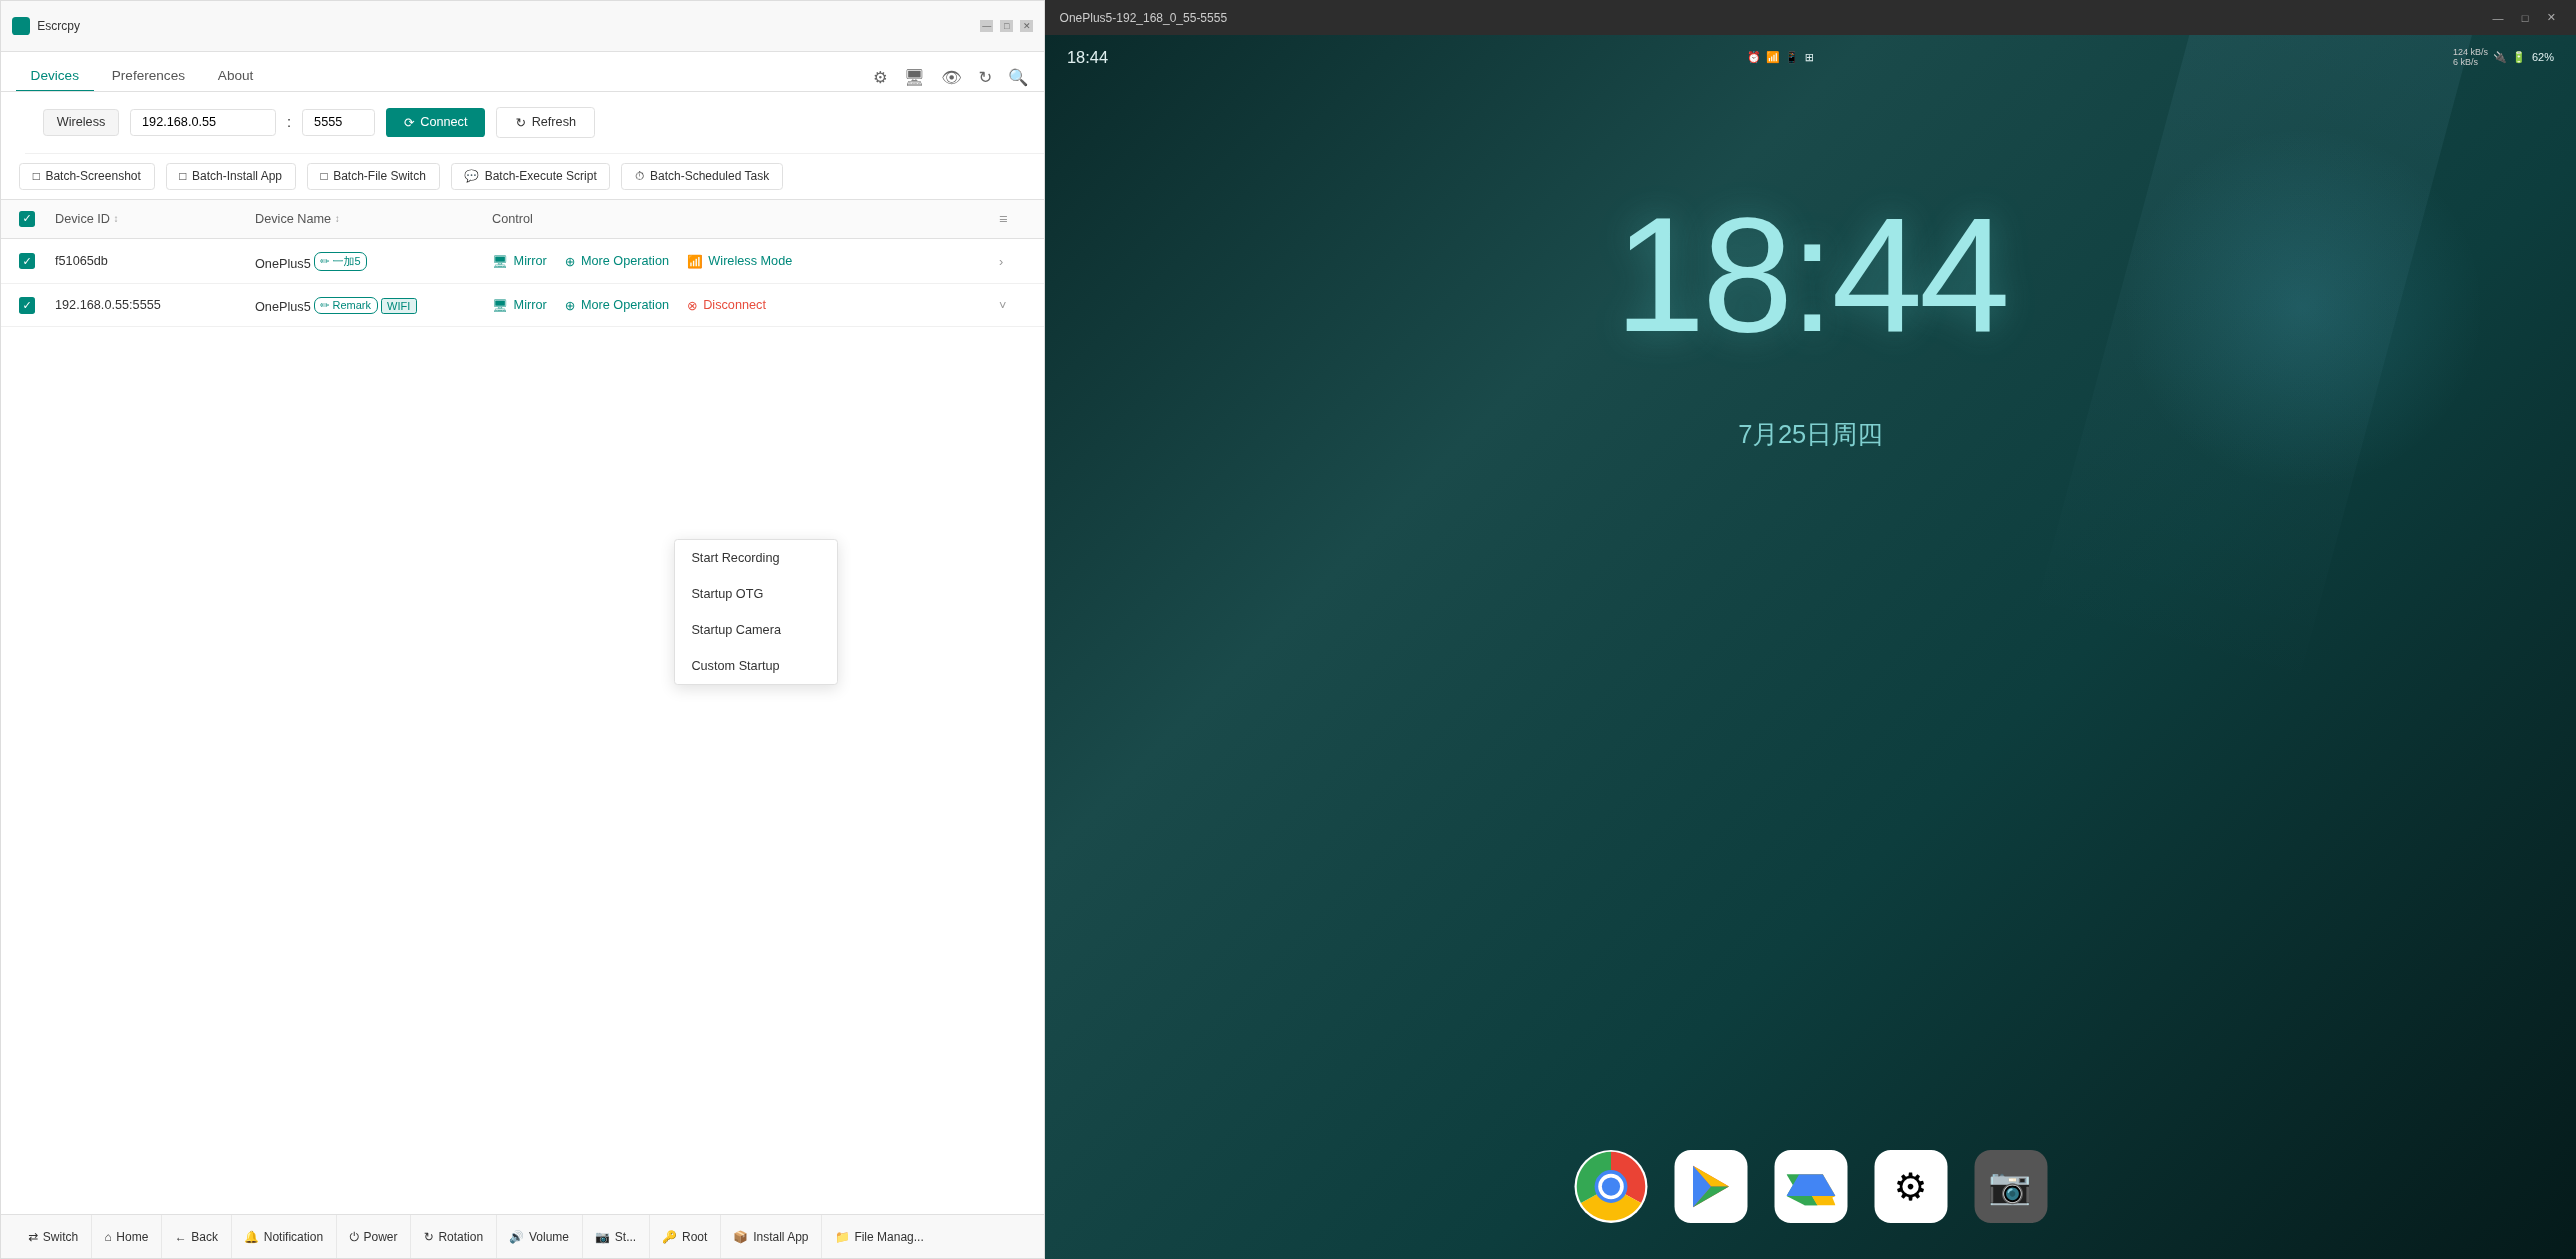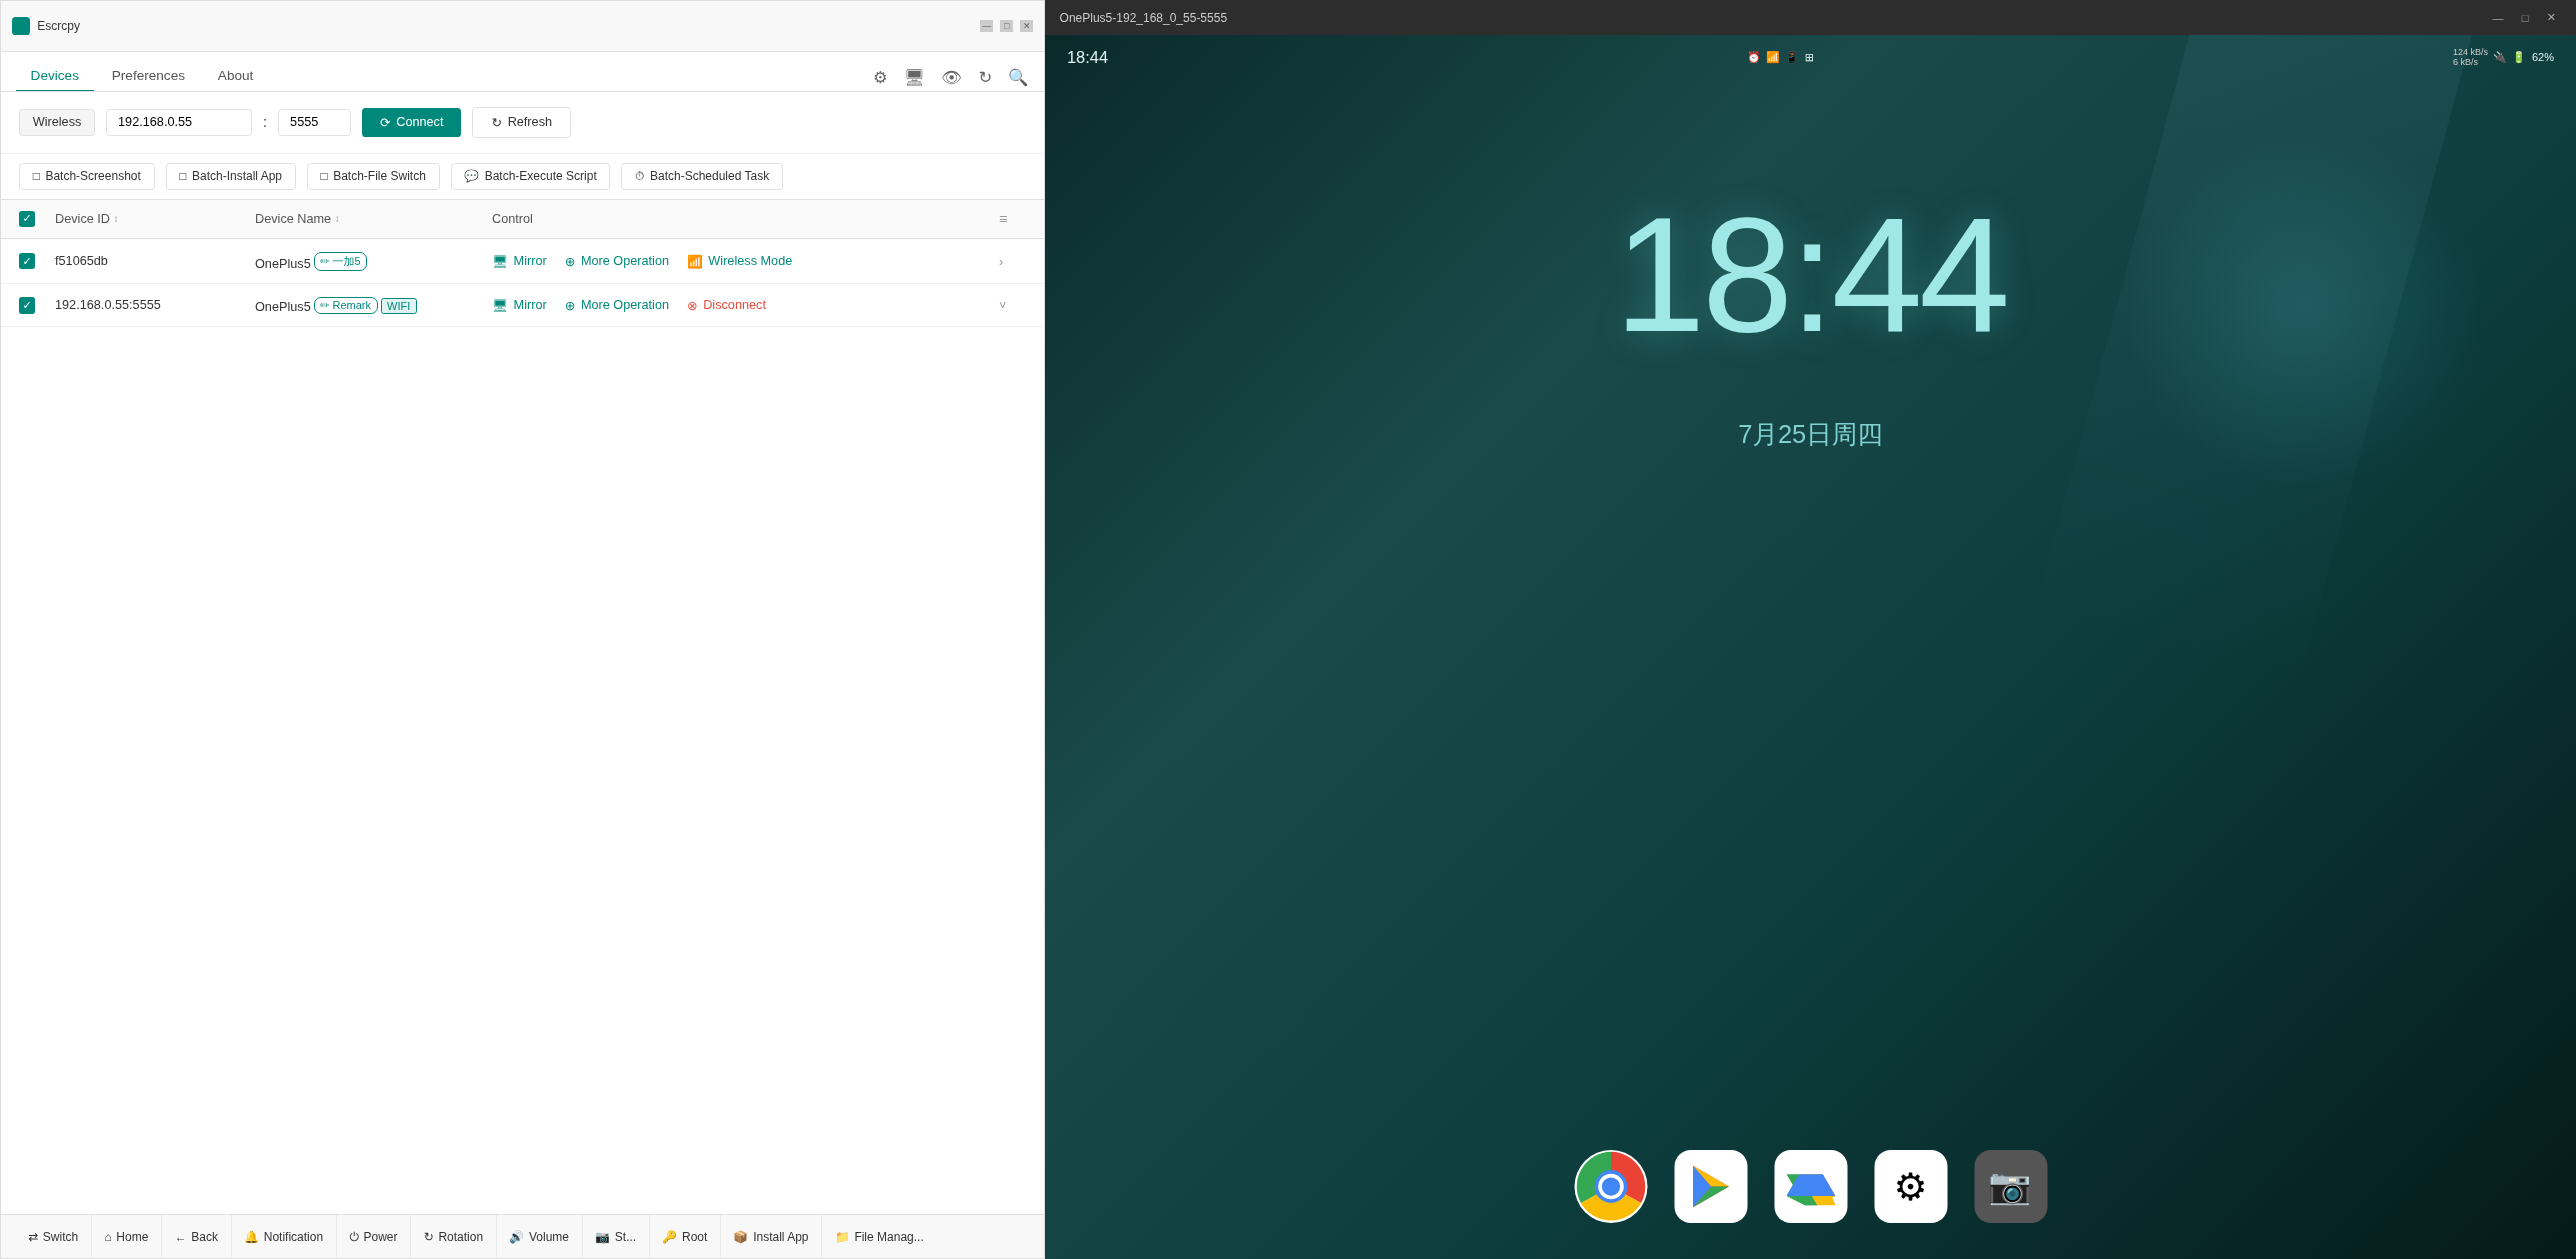--- a/index.html
+++ b/index.html
@@ -67,20 +67,21 @@
     }
     .toolbar-icon { font-size: 16.4px; color: #666; cursor: pointer; }
 
     
     .connection-bar {
       display: flex;
       align-items: center;
       padding: 14.6px 18px;
       gap: 11px;
       border-bottom: 0.9px solid #f0f0f0;
+      margin-left: 24px;
     }
     .wireless-label {
       background: #f5f5f5;
       border: 0.9px solid #e0e0e0;
       padding: 5.5px 12.7px;
       border-radius: 3.6px;
       font-size: 12.7px;
       color: #333;
     }
     .ip-input {
@@ -514,20 +515,26 @@
         </button>
         <button class="ctrl-btn disconnect-btn">
           <span>⊗</span>
           <span>Disconnect</span>
         </button>
       </div>
       <div>
         <span class="expand-icon">˅</span>
       </div>
 
+      <div class="dropdown-menu">
+        <div class="dropdown-item">Start Recording</div>
+        <div class="dropdown-item">Startup OTG</div>
+        <div class="dropdown-item">Startup Camera</div>
+        <div class="dropdown-item">Custom Startup</div>
+      </div>
     </div>
   </div>
 
   <div class="control-bar">
     <button class="ctrl-bar-btn">
       <span>⇄</span>
       <span>Switch</span>
     </button>
     <button class="ctrl-bar-btn">
       <span>⌂</span>

